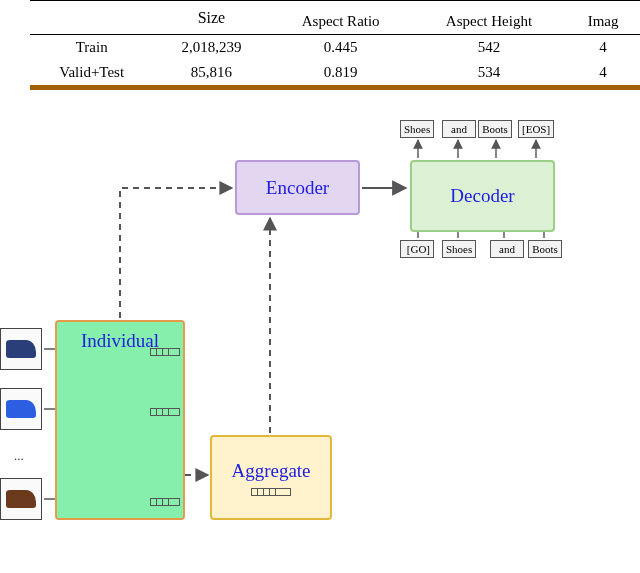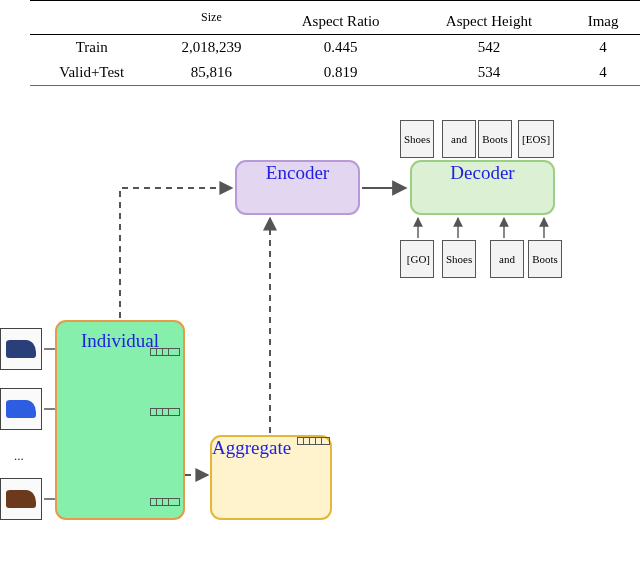--- a/index.html
+++ b/index.html
@@ -24,62 +24,62 @@
     border-collapse: collapse;
   }
   .tbl th, .tbl td {
     padding: 4px 10px;
     font-weight: normal;
     text-align: center;
     white-space: nowrap;
   }
   .tbl .hdr-top { border-top: 1px solid #000; }
   .tbl .hdr-bot { border-bottom: 1px solid #000; }
-  .tbl .body-bot { border-bottom: 1px solid #a16207; }
-  .tbl .sz { font-size: 12px; }
+  .tbl .body-bot { border-bottom: 5px solid #a16207; }
+  .tbl .sz { font-size: 16px; }
 
   
   .diagram {
     position: absolute;
     left: 0; top: 120px;
     width: 640px;
     height: 450px;
   }
   .blk {
     position: absolute;
-    border-radius: 11px;
+    border-radius: 4px;
     display: flex;
-    align-items: flex-start;
+    align-items: center;
     justify-content: center;
     font-size: 19px;
     color: #2020e0;
   }
   .individual {
     left: 55px; top: 200px;
     width: 130px; height: 200px;
     background: #86efac;
     border: 2px solid #e69b4a;
   }
   .aggregate {
     left: 210px; top: 315px;
     width: 122px; height: 85px;
     background: #fff3cd;
     border: 2px solid #e2b83b;
-    flex-direction: row;
+    flex-direction: column;
     gap: 6px;
   }
   .encoder {
     left: 235px; top: 40px;
     width: 125px; height: 55px;
     background: #e3d6f0;
     border: 2px solid #b89bd6;
   }
   .decoder {
     left: 410px; top: 40px;
-    width: 145px; height: 55px;
+    width: 145px; height: 72px;
     background: #dcf0d4;
     border: 2px solid #9bcf85;
   }
 
   
   .fv {
     display: flex;
     gap: 0;
     border: 1px solid #555;
     height: 8px;
@@ -122,21 +122,21 @@
     position: absolute; left: 14px; top: 328px;
     font-size: 13px; color:#333;
   }
 
   
   .tok {
     position: absolute;
     border: 1px solid #555;
     background: #f3f3f3;
     font-size: 11px;
-    padding: 12px 3px;
+    padding: 2px 3px;
     text-align: center;
     min-width: 34px;
   }
   .tok.out1 { left: 400px; top: 0; }
   .tok.out2 { left: 442px; top: 0; }
   .tok.out3 { left: 478px; top: 0; }
   .tok.out4 { left: 518px; top: 0; }
   .tok.in1  { left: 400px; top: 120px; text-align: right; }
   .tok.in2  { left: 442px; top: 120px; }
   .tok.in3  { left: 490px; top: 120px; }

